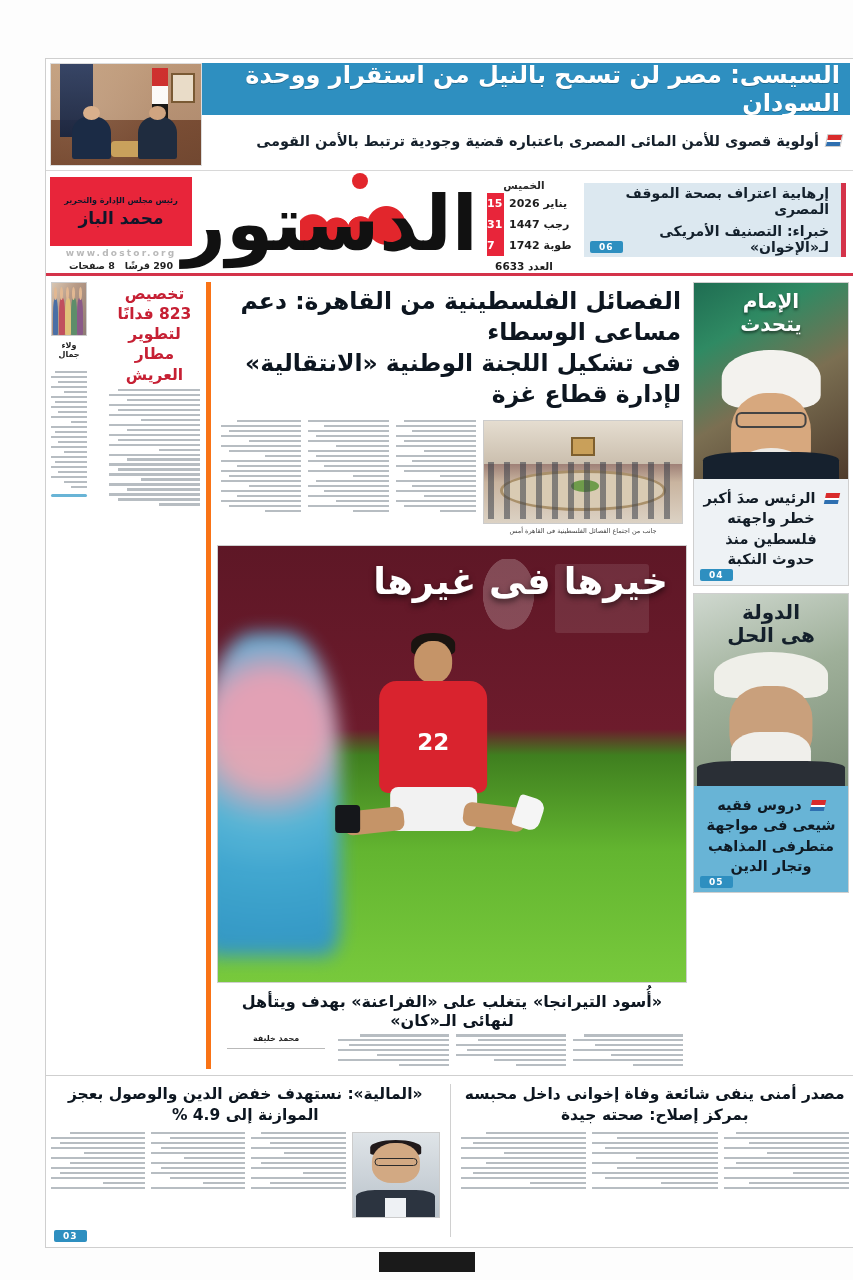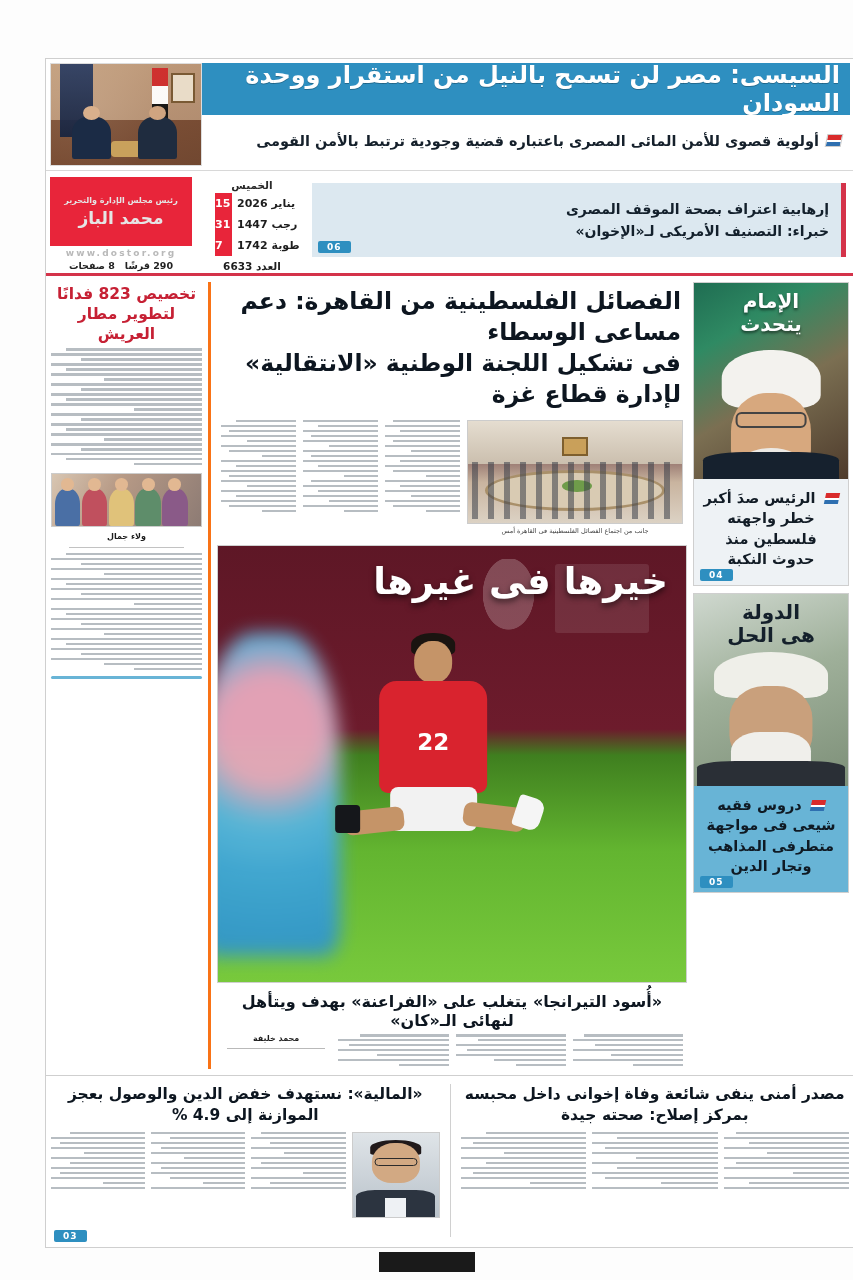--- a/index.html
+++ b/index.html
@@ -124,37 +124,37 @@
     position:absolute; right:56px; top:10px; width:108px; height:62px; z-index:1;
     background:
       radial-gradient(circle at 12% 70%, #e2262c 0 15%, transparent 16%),
       radial-gradient(circle at 34% 70%, #e2262c 0 15%, transparent 16%),
       radial-gradient(circle at 56% 68%, #e2262c 0 17%, transparent 18%),
       radial-gradient(circle at 80% 62%, #e2262c 0 20%, transparent 21%);
   }
   .logo-dot { position:absolute; top:-4px; right:96px; width:16px; height:16px; background:#e2262c; border-radius:50%; z-index:3;}
   .mh-pub { width:142px; display:flex; flex-direction:column; }
   .mh-pub-box {
-    background:#e8253a; color:#e5e5e5; flex:1;
+    background:#e8253a; color:#0f172a; flex:1;
     display:flex; flex-direction:column; align-items:center; justify-content:center;
     gap:3px; padding:6px 4px; margin-bottom:2px;
   }
   .mh-pub-role { font-size:8px; font-weight:bold; letter-spacing:.2px; }
   .mh-pub-name { font-size:17px; font-weight:bold; }
   .mh-url { text-align:center; font-size:9px; letter-spacing:2.2px; color:#b9b9b9; font-weight:bold; direction:ltr; }
   .mh-meta { display:flex; justify-content:center; gap:10px; font-size:9.5px; font-weight:bold; color:#222; padding-top:2px; }
 
   
   .body {
     flex:1; display:flex; flex-direction:row;
     padding:6px 5px; gap:6px;
   }
   .col-left { width:156px; display:flex; flex-direction:column; gap:7px; }
   .col-mid  { flex:1; display:flex; flex-direction:column; gap:4px; }
-  .col-right{ width:160px; display:flex; flex-direction:column; gap:5px; border-right:3px solid #f97316; padding-right:6px; }
+  .col-right{ width:160px; display:flex; flex-direction:row; gap:22px; border-right:5px solid #f97316; padding-right:6px; }
 
   
   .promo-card { border:1px solid #cfcfcf; display:flex; flex-direction:column; position:relative; }
   .promo-photo { height:196px; position:relative; overflow:hidden; }
   .promo-photo .ph-title {
     position:absolute; top:7px; left:0; right:0;
     text-align:center; color:#ffffff; font-weight:bold; font-size:20px;
     line-height:1.15; text-shadow:0 2px 3px rgba(0,0,0,.55); z-index:4;
   }
   .promo-photo.imam { background:linear-gradient(150deg,#1f6d52 0%, #2f8a63 25%, #7b6f52 55%, #4e3b2c 100%); }
@@ -183,21 +183,21 @@
      transform:skewX(-12deg); }
 
   
   .lead-head { text-align:right; padding:4px 6px 6px 6px; }
   .lead-head h1 { font-size:23.5px; font-weight:bold; line-height:1.32; color:#0d1620; letter-spacing:-.4px; }
   .lead-body { display:flex; flex-direction:row; gap:7px; padding:0 4px 6px 4px; }
   .lead-cols { flex:1; display:flex; gap:7px; }
   .microcol { flex:1; }
   .microline { height:2.4px; background:#8b949c; margin-bottom:2.6px; opacity:.62; }
   .microline.w90{width:90%} .microline.w80{width:80%} .microline.w65{width:65%} .microline.w45{width:45%}
-  .lead-photo-wrap { width:216px; }
+  .lead-photo-wrap { width:200px; }
   .lead-photo {
     height:104px; border:1px solid #ccc; position:relative; overflow:hidden;
     background:linear-gradient(180deg,#6d4550 0%, #8d6b66 35%, #c9b49f 60%, #dcd2c4 100%);
   }
   .lead-photo .ceiling{position:absolute;inset:0 0 58% 0;background:linear-gradient(#e5ddd0,#cbbfae);}
   .lead-photo .ovaltable{position:absolute;left:8%;top:48%;width:84%;height:40%;background:#d9cbb3;border-radius:50%;border:3px solid #a9906a;}
   .lead-photo .centerpiece{position:absolute;left:44%;top:58%;width:14%;height:12%;background:#6f9c4a;border-radius:50%;}
   .lead-photo .chairs{position:absolute;inset:40% 2% 4% 2%;
      background:repeating-linear-gradient(90deg,#3a3f49 0 6px,transparent 6px 16px);opacity:.55;}
   .lead-photo .pic{position:absolute;left:44%;top:16%;width:12%;height:18%;background:#c9a05a;border:2px solid #7e5f2e;}
@@ -322,20 +322,25 @@
           <span class="lbl">رجب 1447</span>
           <span class="num">31</span>
         </div>
         <div class="mh-daterow">
           <span class="lbl">طوبة 1742</span>
           <span class="num">7</span>
         </div>
         <div class="mh-issue">العدد 6633</div>
       </div>
 
+      <div class="mh-logo">
+        <div class="logo-red-accent"></div>
+        <div class="logo-dot"></div>
+        <div class="logo-word">الدستور</div>
+      </div>
 
       <div class="mh-pub">
         <div class="mh-pub-box">
           <div class="mh-pub-role">رئيس مجلس الإدارة والتحرير</div>
           <div class="mh-pub-name">محمد الباز</div>
         </div>
         <div class="mh-url">www.dostor.org</div>
         <div class="mh-meta">
           <span>290 قرشًا</span>
           <span>8 صفحات</span>

